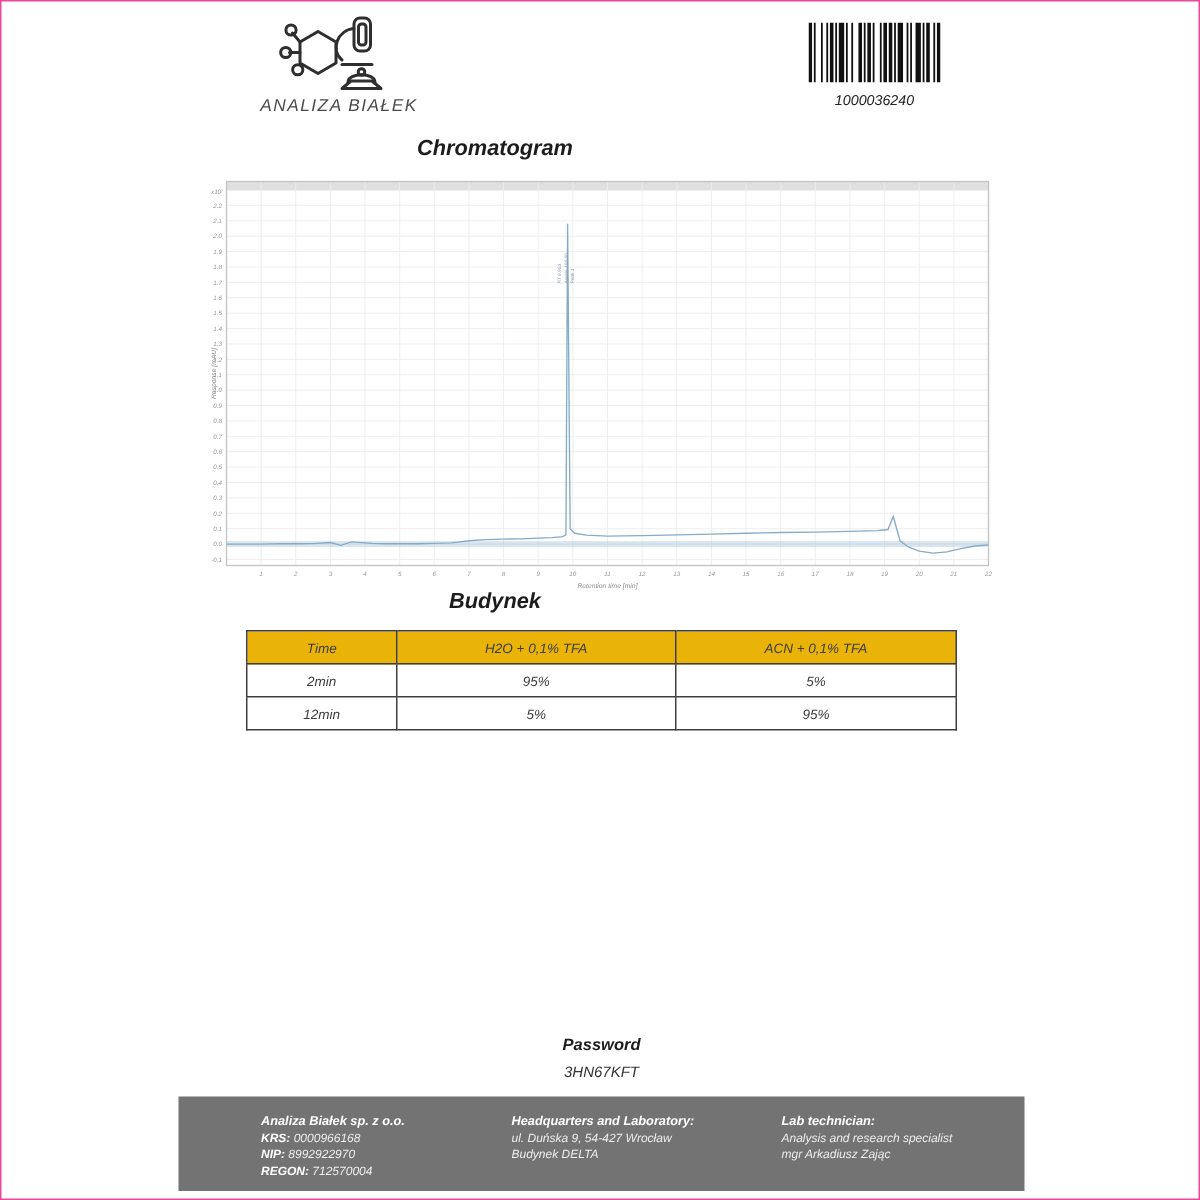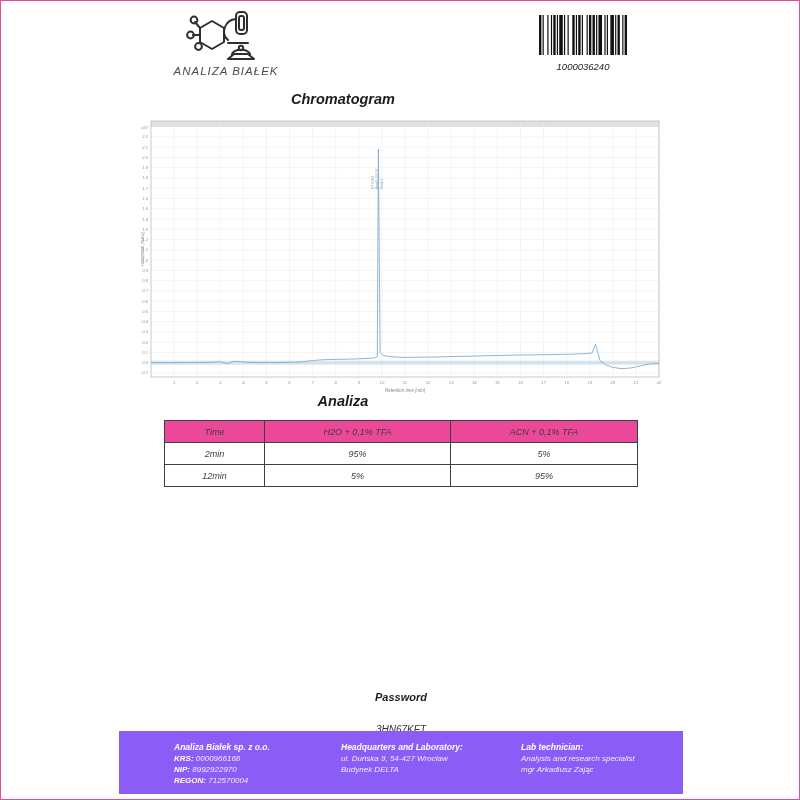--- a/index.html
+++ b/index.html
@@ -6,36 +6,36 @@
   #page{position:relative;width:800px;height:800px;background:#ffffff;
         border:1px solid #ec4899;box-sizing:border-box;overflow:hidden;
         font-family:"Liberation Sans", sans-serif;font-style:italic;}
   
   .logo{position:absolute;left:163px;top:6px;width:124px;text-align:center;}
   .logo-icon{display:block;margin:0 auto;}
   .logo-text{font-size:11.5px;color:#4b4b4b;letter-spacing:1px;margin-top:2px;}
   .barcode-box{position:absolute;left:536px;top:14px;width:92px;text-align:center;}
   .barcode-num{font-size:9.5px;color:#222;margin-top:2px;}
   
-  .sec-title{position:absolute;left:17px;width:650px;text-align:center;
+  .sec-title{position:absolute;left:4px;width:650px;text-align:center;
              font-weight:bold;font-size:14.5px;color:#1c1c1c;}
   #chromatogram-title{top:90px;}
   #method-title{top:392px;}
   
   #chart-svg{position:absolute;left:140px;top:116px;}
   
   #method-table{position:absolute;left:163px;top:419px;width:474px;
                 border-collapse:collapse;font-size:9px;color:#3d3d3d;}
   #method-table th,#method-table td{border:1px solid #3f3f3f;height:21px;
                 text-align:center;vertical-align:middle;font-weight:normal;padding:0 4px;}
-  #method-table th{background:#ec4899;margin-top:46px;}
+  #method-table th{background:#eab308;margin-top:46px;}
   #method-table col.c-time{width:100px;}
   
   .password{position:absolute;top:690px;left:0;width:800px;text-align:center;}
-  .password-label{font-weight:bold;font-size:11px;color:#1c1c1c;margin-bottom:21px;}
+  .password-label{font-weight:bold;font-size:11px;color:#1c1c1c;margin-bottom:7px;}
   .password-value{font-size:10px;color:#333;}
   
   .footer{position:absolute;left:118px;top:730px;width:564px;height:63px;
           display:flex;color:#fff;box-sizing:border-box;padding-top:11px;}
   .f-col{line-height:11px;font-size:8px;}
   .f-col .hd{font-weight:bold;font-size:8.5px;color:#ffffff;}
   .f-col .ln{color:rgba(255,255,255,0.88);}
   .f-col b{color:#ffffff;}
   #f-col-company{margin-left:55px;width:167px;}
   #f-col-hq{width:180px;}
@@ -197,21 +197,21 @@
       <text x="471.8181818181818" y="267" text-anchor="middle" font-size="4.2" fill="#999">20</text>
       <text x="494.90909090909093" y="267" text-anchor="middle" font-size="4.2" fill="#999">21</text>
       <text x="518" y="267" text-anchor="middle" font-size="4.2" fill="#999">22</text>
       <text x="264" y="275" text-anchor="middle" font-size="4.5" fill="#888">Retention time [min]</text>
       <text x="3" y="132" text-anchor="middle" font-size="4.5" fill="#888" transform="rotate(-90 3 132)">Response [mAU]</text>
       <text x="232.94545454545457" y="72" font-size="3.2" fill="#8a9bb0" transform="rotate(-90 232.94545454545457 72)">RT 9.903</text>
       <text x="237.44545454545457" y="72" font-size="3.2" fill="#8a9bb0" transform="rotate(-90 237.44545454545457 72)">Area% 100.00</text>
       <text x="241.94545454545457" y="72" font-size="3.2" fill="#8a9bb0" transform="rotate(-90 241.94545454545457 72)">Peak 1</text>
     </svg>
 
-  <div id="method-title" class="sec-title">Analiza</div>
+  <div id="method-title" class="sec-title">Budynek</div>
   <table id="method-table">
     <colgroup>
         <col class="c-time">
         <col>
         <col>
       </colgroup>
     <thead>
         <tr id="method-head-row">
           <th>Time</th>
           <th>H2O + 0,1% TFA</th>
@@ -230,21 +230,21 @@
           <td>95%</td>
         </tr>
       </tbody>
   </table>
 
   <div class="password">
     <div class="password-label">Password</div>
     <div class="password-value">3HN67KFT</div>
   </div>
 
-  <div class="footer" id="footer-band" style="background: #8b5cf6;">
+  <div class="footer" id="footer-band" style="background: #737373;">
     <div class="f-col" id="f-col-company">
       <div class="hd">Analiza Białek sp. z o.o.</div>
       <div class="ln"><b>KRS:</b> <span>0000966168</span></div>
       <div class="ln"><b>NIP:</b> <span>8992922970</span></div>
       <div class="ln"><b>REGON:</b> <span>712570004</span></div>
     </div>
     <div class="f-col" id="f-col-hq">
       <div class="hd">Headquarters and Laboratory:</div>
       <div class="ln">ul. Duńska 9, 54-427 Wrocław</div>
       <div class="ln">Budynek DELTA</div>

